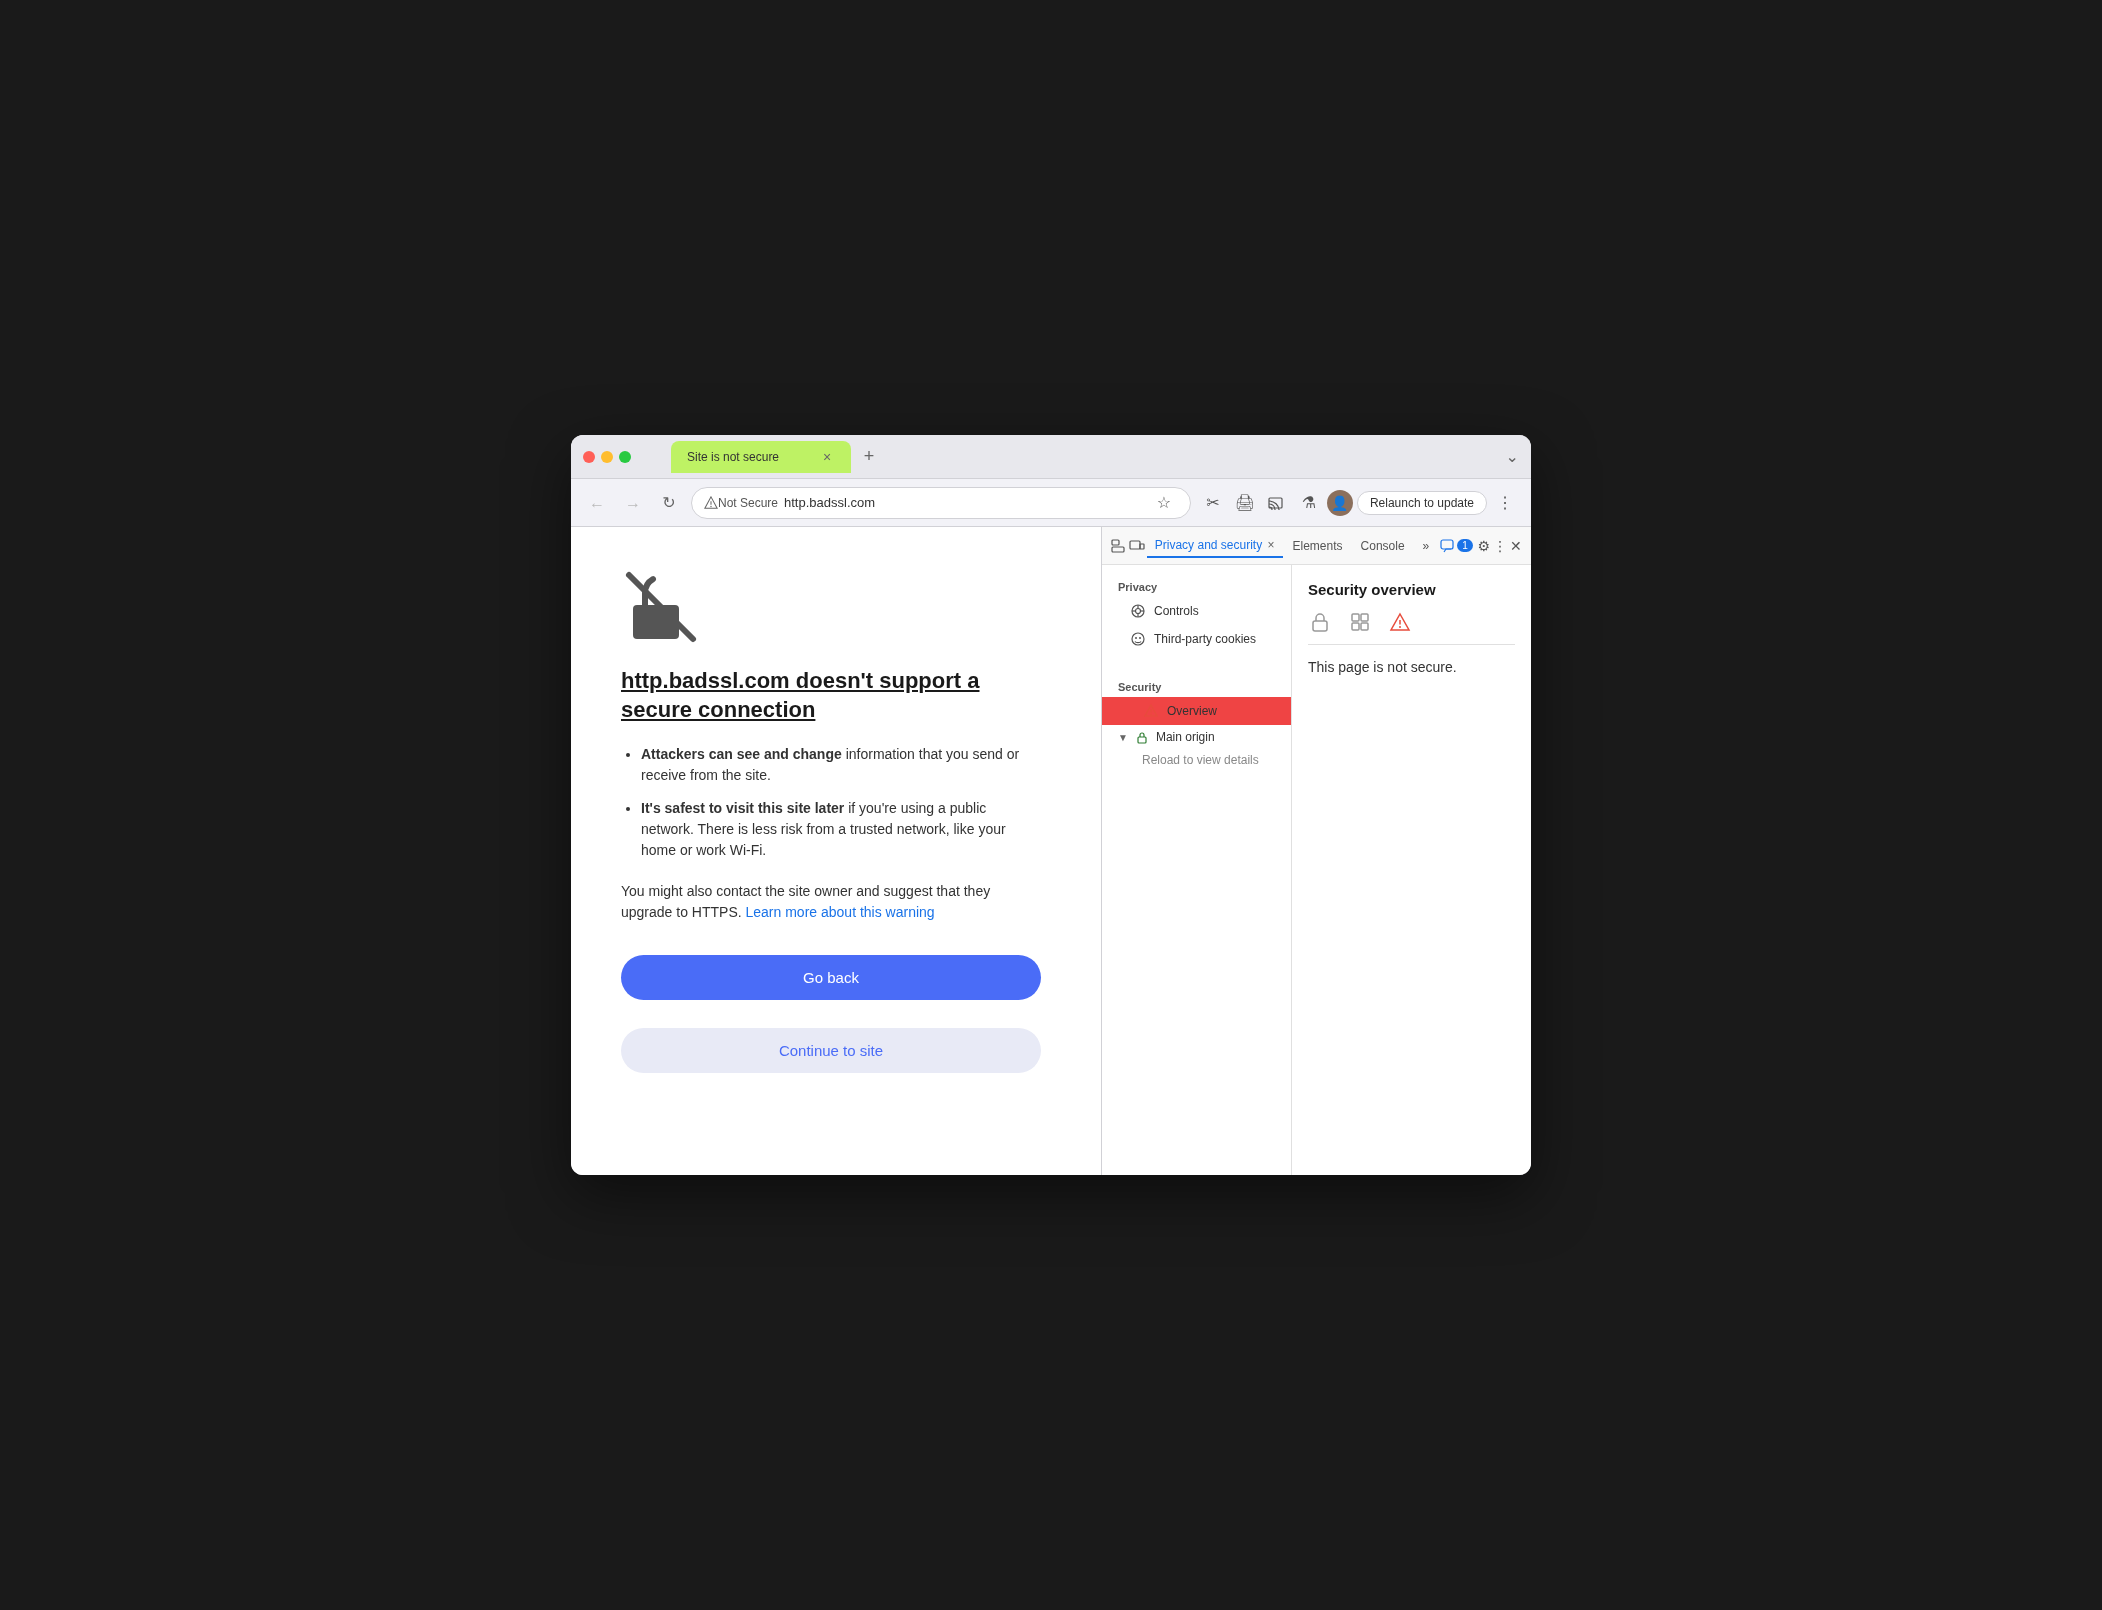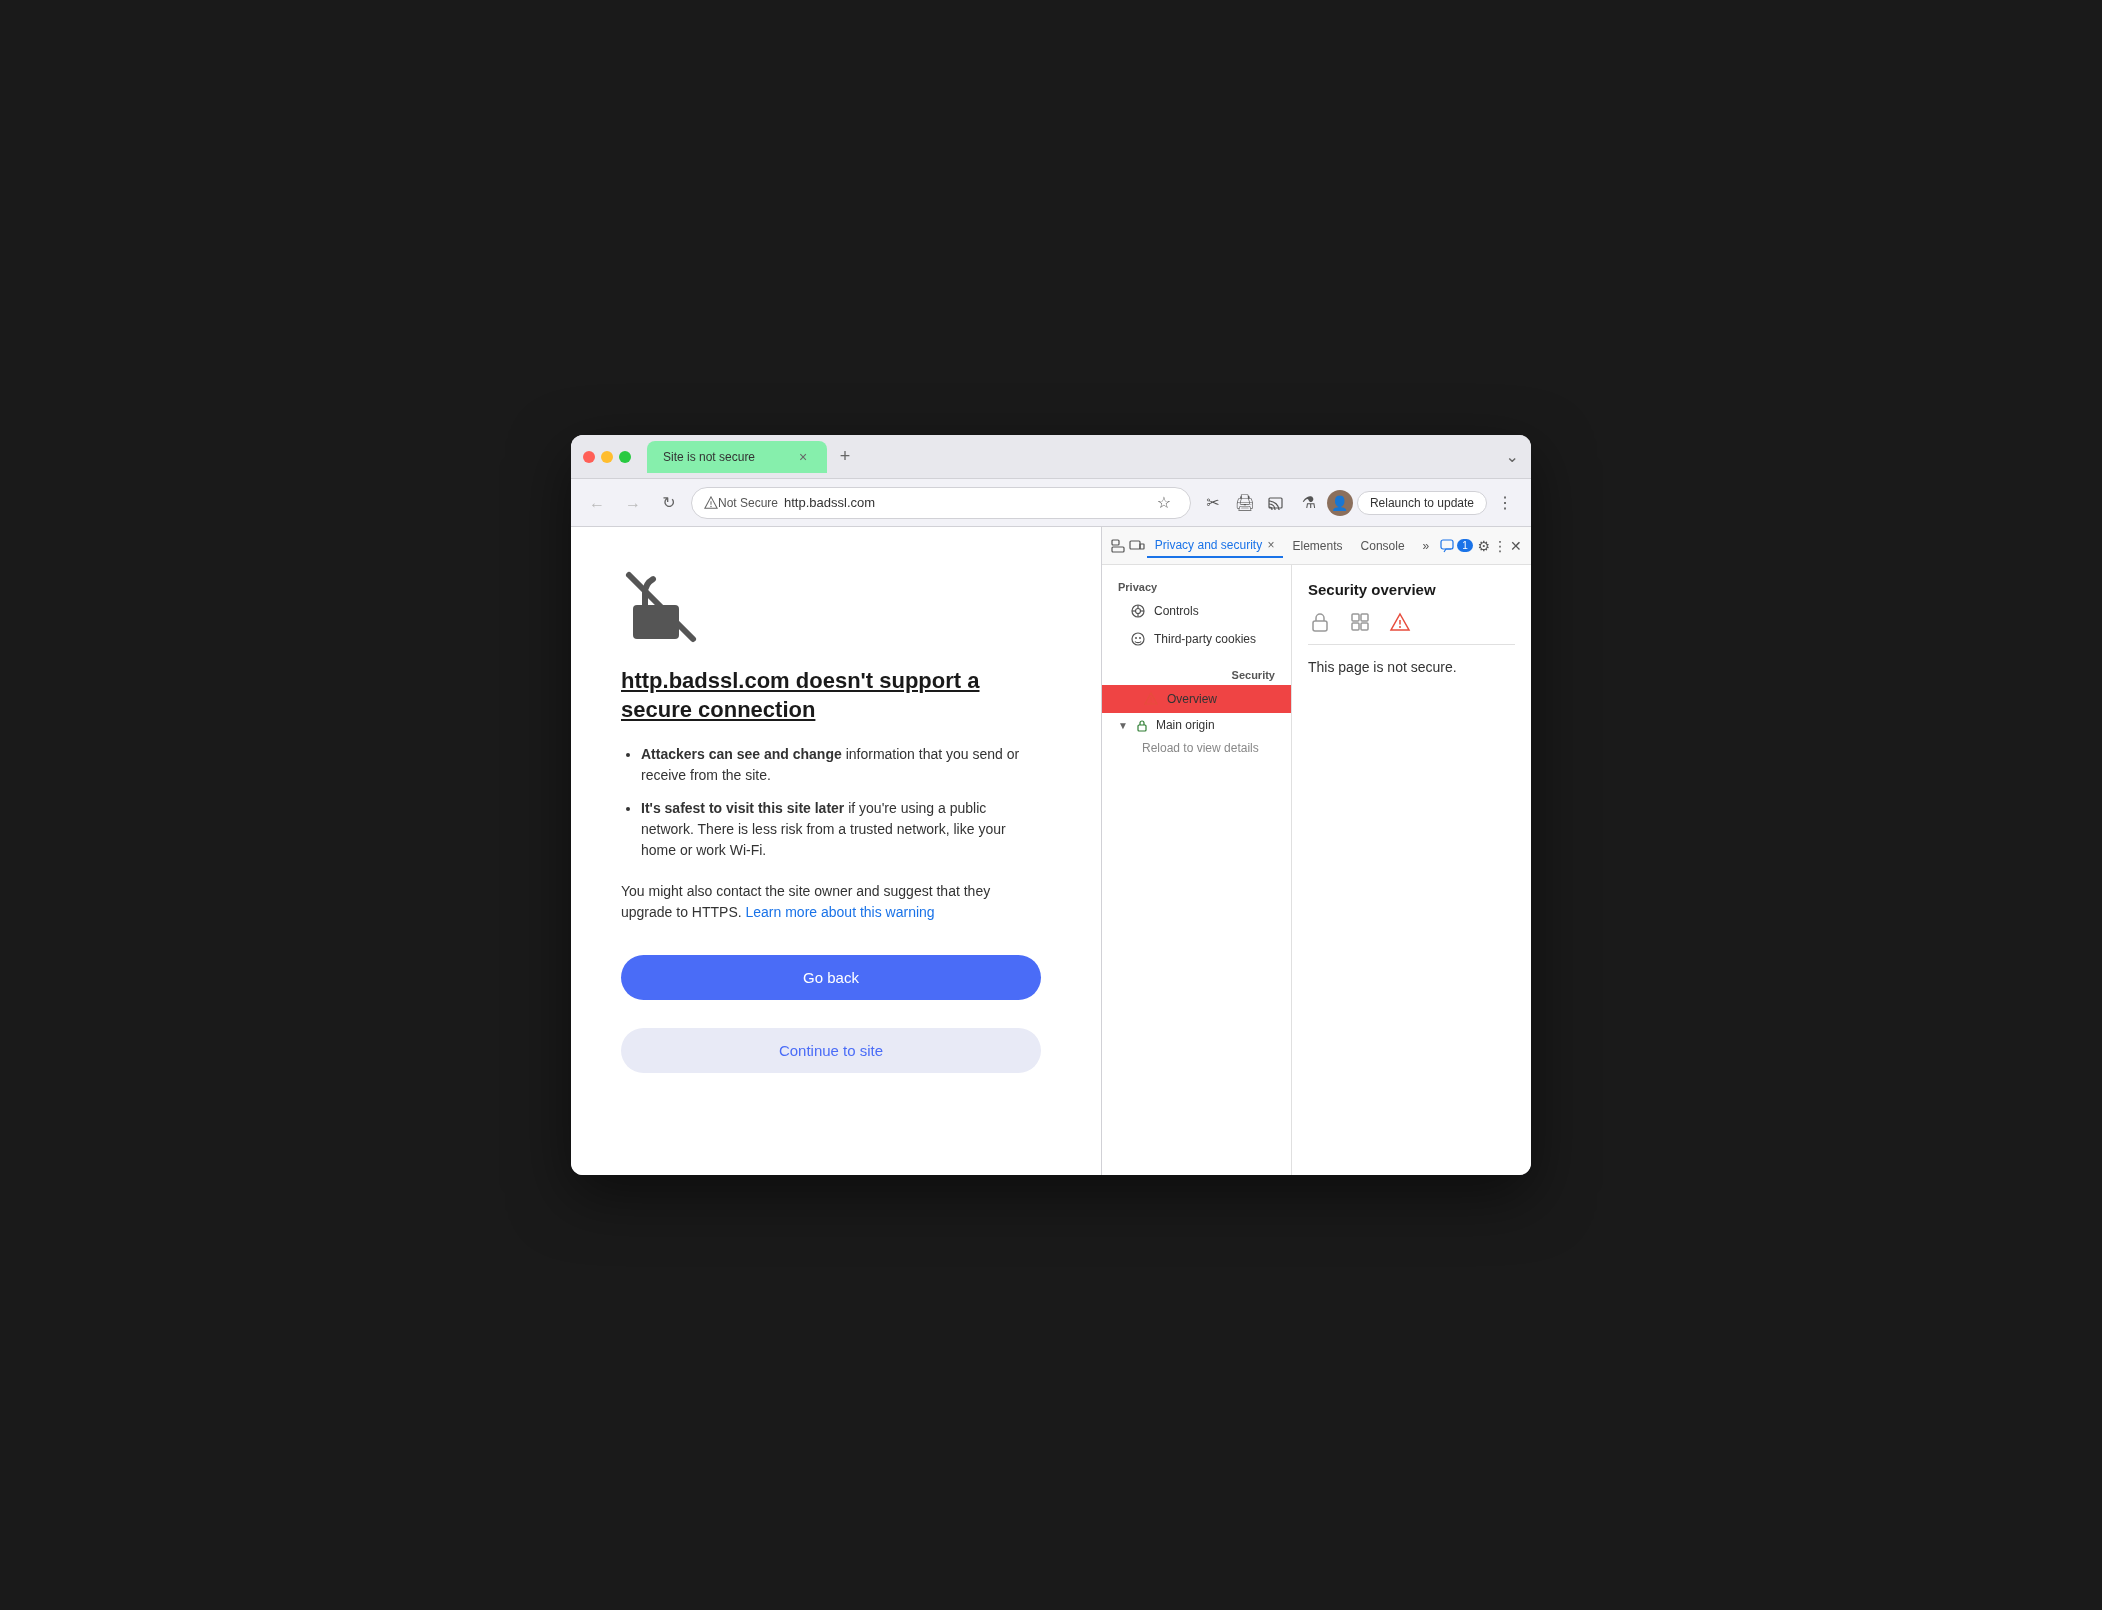--- a/index.html
+++ b/index.html
@@ -45,30 +45,31 @@
     .tl-red { background: #ff5f57; }
     .tl-yellow { background: #ffbd2e; }
     .tl-green { background: #28ca41; }
     .tab-bar {
       display: flex;
       align-items: center;
       flex: 1;
       margin-left: 8px;
     }
     .tab {
-      background: #86efac;
+      background: #bef264;
       border-radius: 8px 8px 0 0;
       padding: 6px 16px;
       display: flex;
       align-items: center;
       gap: 0;
       font-size: 12px;
       color: #333;
       min-width: 180px;
       height: 32px;
+      margin-left: 24px;
     }
     .tab-close {
       margin-left: auto;
       color: #666;
       cursor: pointer;
       font-size: 14px;
       width: 16px;
       height: 16px;
       display: flex;
       align-items: center;
@@ -587,21 +588,21 @@
           <div class="sidebar-item">
             <svg class="sidebar-item-icon" viewBox="0 0 16 16" fill="none">
               <circle cx="8" cy="8" r="6" stroke="#555" stroke-width="1.2"></circle>
               <circle cx="6" cy="7" r="1" fill="#555"></circle>
               <circle cx="10" cy="7" r="1" fill="#555"></circle>
               <path d="M5 10.5c1 1.5 5 1.5 6 0" stroke="#555" stroke-width="1.2" fill="none"></path>
             </svg>
             <span>Third-party cookies</span>
           </div>
 
-          <div class="sidebar-section-title" style="margin-top:12px;text-align:right;">Security</div>
+          <div class="sidebar-section-title" style="margin-top:24px;">Security</div>
 
           <div class="sidebar-item active">
             <svg class="sidebar-item-icon" viewBox="0 0 16 16" fill="none">
               <path d="M8 2L14 13H2L8 2Z" stroke="#e74c3c" stroke-width="1.2" fill="none"></path>
               <line x1="8" y1="6" x2="8" y2="9.5" stroke="#e74c3c" stroke-width="1.2"></line>
               <circle cx="8" cy="11.5" r="0.7" fill="#e74c3c"></circle>
             </svg>
             <span>Overview</span>
           </div>
 

